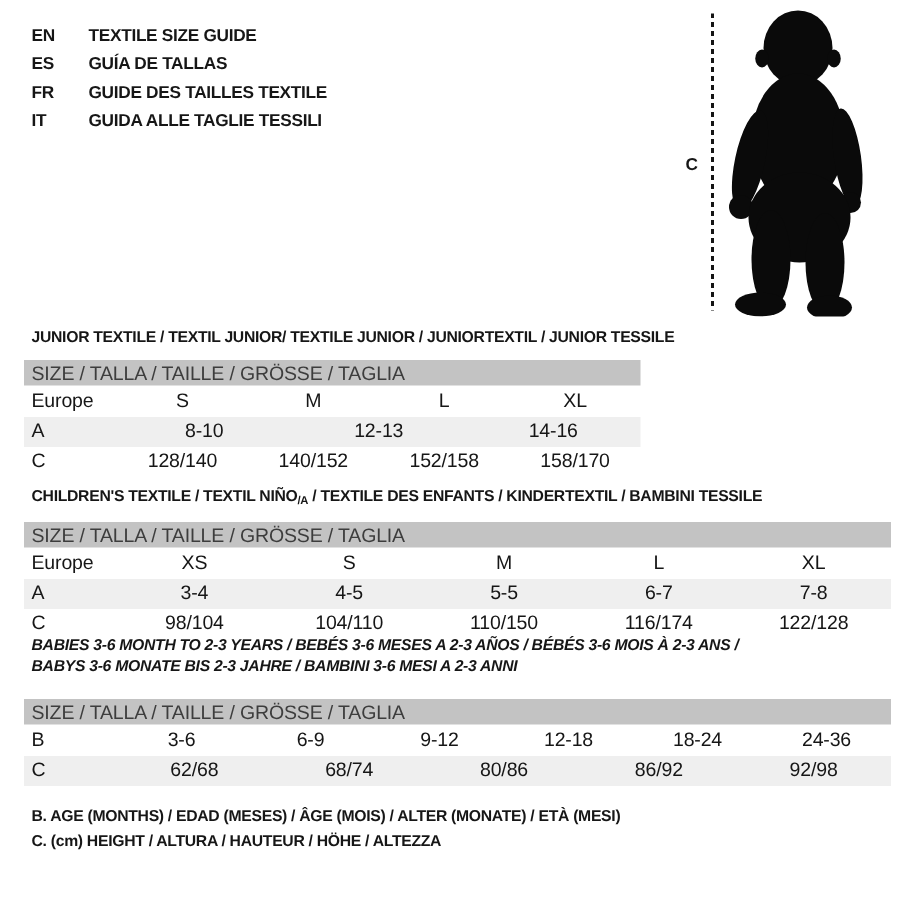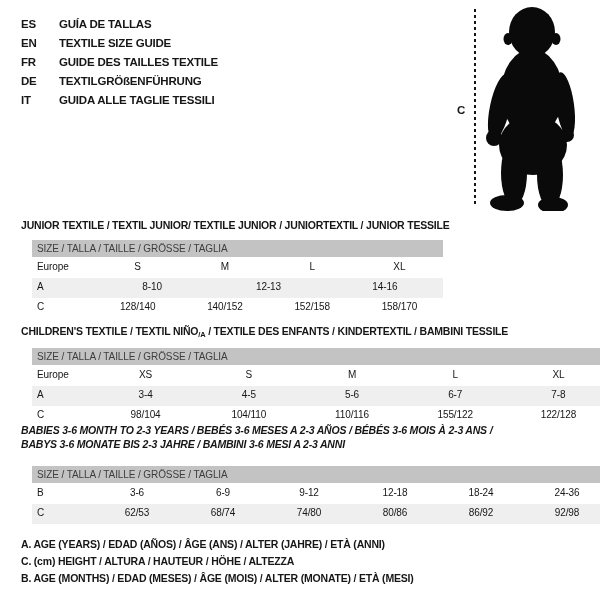--- a/index.html
+++ b/index.html
@@ -31,21 +31,21 @@
     position:absolute; left:21px;
     font-weight:bold; font-size:10.5px; letter-spacing:-0.2px; line-height:13.5px;
     white-space:nowrap;
   }
   .title-sub { font-size:7.5px; vertical-align:-2px; }
   #t1-title { top:219px;text-align:right; }
   #t2-title { top:325px;text-align:center; }
   #t3-title { top:424px; white-space:normal; width:560px;font-style:italic; }
 
   
-  .size-table { position:absolute; left:32px; font-size:10px; letter-spacing:-0.1px; }
+  .size-table { position:absolute; left:16px; font-size:13px; letter-spacing:-0.1px; }
   #t1 { top:240px; width:411px; }
   #t2 { top:348px; width:578px; }
   #t3 { top:466px; width:578px; }
   .bar {
     height:17px; line-height:17px; padding-left:5px; margin-bottom:1px;
     background:var(--table-header-bar,#c3c3c3); color:var(--bar-text,#3d3d3d);
   }
   .trow { display:flex; height:20px; line-height:17px; }
   .trow.alt { background:var(--table-alt-row,#efefef); }
   .lbl { width:62px; padding-left:5px; box-sizing:border-box; flex:none; }
@@ -57,34 +57,30 @@
     font-weight:bold; font-size:10.5px; letter-spacing:-0.2px; line-height:17px;
   }
 </style>
 </head>
 <body>
 
 <div class="page">
 
   <div class="lang-list">
     <div class="lang-row">
+      <span class="lang-code">EN</span>
+      <span class="lang-label">TEXTILE SIZE GUIDE</span>
+    </div>
+    <div class="lang-row">
       <span class="lang-code">ES</span>
       <span class="lang-label">GUÍA DE TALLAS</span>
     </div>
     <div class="lang-row">
-      <span class="lang-code">EN</span>
-      <span class="lang-label">TEXTILE SIZE GUIDE</span>
-    </div>
-    <div class="lang-row">
       <span class="lang-code">FR</span>
       <span class="lang-label">GUIDE DES TAILLES TEXTILE</span>
-    </div>
-    <div class="lang-row">
-      <span class="lang-code">DE</span>
-      <span class="lang-label">TEXTILGRÖßENFÜHRUNG</span>
     </div>
     <div class="lang-row">
       <span class="lang-code">IT</span>
       <span class="lang-label">GUIDA ALLE TAGLIE TESSILI</span>
     </div>
   </div>
 
   <span class="measure-c">C</span>
   <div class="measure-line"></div>
   <svg class="baby-svg" viewBox="0 0 106 206" aria-hidden="true">
@@ -140,30 +136,30 @@
       <span class="cell">XS</span>
       <span class="cell">S</span>
       <span class="cell">M</span>
       <span class="cell">L</span>
       <span class="cell">XL</span>
     </div>
     <div class="trow alt">
       <span class="lbl">A</span>
       <span class="cell">3-4</span>
       <span class="cell">4-5</span>
-      <span class="cell">5-6</span>
+      <span class="cell">5-5</span>
       <span class="cell">6-7</span>
       <span class="cell">7-8</span>
     </div>
     <div class="trow">
       <span class="lbl">C</span>
       <span class="cell">98/104</span>
       <span class="cell">104/110</span>
-      <span class="cell">110/116</span>
-      <span class="cell">155/122</span>
+      <span class="cell">110/150</span>
+      <span class="cell">116/174</span>
       <span class="cell">122/128</span>
     </div>
   </div>
 
   <div class="sec-title" id="t3-title">
     <div>BABIES 3-6 MONTH TO 2-3 YEARS / BEBÉS 3-6 MESES A 2-3 AÑOS / BÉBÉS 3-6 MOIS À 2-3 ANS /</div>
     <div>BABYS 3-6 MONATE BIS 2-3 JAHRE / BAMBINI 3-6 MESI A 2-3 ANNI</div>
   </div>
   <div class="size-table" id="t3">
     <div class="bar">SIZE / TALLA / TAILLE / GRÖSSE / TAGLIA</div>
@@ -171,28 +167,26 @@
       <span class="lbl">B</span>
       <span class="cell">3-6</span>
       <span class="cell">6-9</span>
       <span class="cell">9-12</span>
       <span class="cell">12-18</span>
       <span class="cell">18-24</span>
       <span class="cell">24-36</span>
     </div>
     <div class="trow alt">
       <span class="lbl">C</span>
-      <span class="cell">62/53</span>
+      <span class="cell">62/68</span>
       <span class="cell">68/74</span>
-      <span class="cell">74/80</span>
       <span class="cell">80/86</span>
       <span class="cell">86/92</span>
       <span class="cell">92/98</span>
     </div>
   </div>
 
   <div class="footnotes">
-    <div>A. AGE (YEARS) / EDAD (AÑOS) / ÂGE (ANS) / ALTER (JAHRE) / ETÀ (ANNI)</div>
+    <div>B. AGE (MONTHS) / EDAD (MESES) / ÂGE (MOIS) / ALTER (MONATE) / ETÀ (MESI)</div>
     <div>C. (cm) HEIGHT / ALTURA / HAUTEUR / HÖHE / ALTEZZA</div>
-    <div>B. AGE (MONTHS) / EDAD (MESES) / ÂGE (MOIS) / ALTER (MONATE) / ETÀ (MESI)</div>
   </div>
 
 </div>
 
 </body></html>

